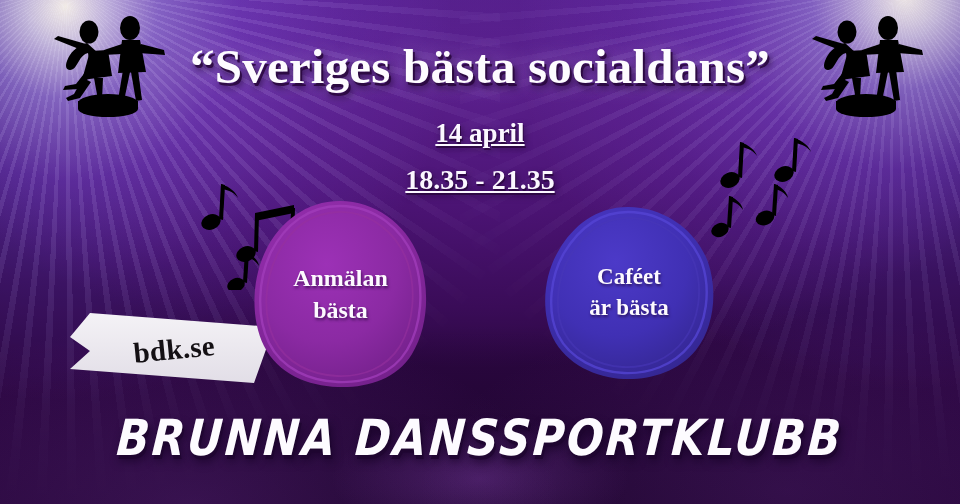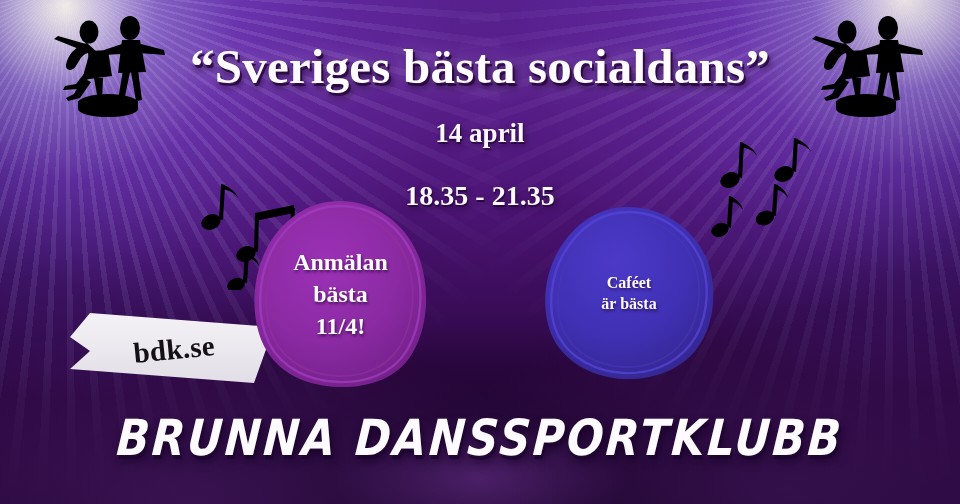--- a/index.html
+++ b/index.html
@@ -108,41 +108,42 @@
     text-shadow:
       2px 3px 0 rgba(40,6,60,.85),
       3px 5px 7px rgba(25,3,40,.70),
       0 0 26px rgba(220,200,255,.45);
     white-space:nowrap;
   }
   .subline{
     position:absolute;left:0;right:0;text-align:center;
     font-weight:bold;color:#fbf7ff;
     text-shadow:1px 2px 0 rgba(40,6,60,.8), 2px 3px 6px rgba(25,3,40,.6);
+    text-decoration:underline;
   }
   .date{top:118px;font-size:27px;}
-  .time{top:180px;font-size:28px;}
+  .time{top:164px;font-size:28px;}
 
   
   .blob{
     position:absolute;
     display:flex;align-items:center;justify-content:center;
     text-align:center;
   }
   .blob-text{
     position:relative;z-index:3;
     font-weight:bold;
     color:#fdfaff;
     line-height:1.34;
     text-shadow:1px 2px 3px rgba(30,5,50,.65);
   }
   .blob-purple{left:248px;top:198px;width:185px;height:192px;}
   .blob-purple .blob-text{font-size:24px;}
   .blob-blue{left:538px;top:204px;width:182px;height:178px;}
-  .blob-blue .blob-text{font-size:16px;}
+  .blob-blue .blob-text{font-size:23px;}
   .blob svg{position:absolute;inset:0;z-index:1;}
 
   
   .ribbon{
     position:absolute;left:68px;top:311px;
     width:212px;height:74px;
   }
   .ribbon svg{position:absolute;inset:0;}
   .ribbon-label{
     position:absolute;inset:0;
@@ -284,21 +285,20 @@
           <stop offset="100%" stop-color="#73208a"></stop>
         </radialGradient>
       </defs>
       <path d="M92 3 C128 3 160 27 172 62 C182 92 180 130 164 156 C148 182 118 190 90 189 C60 188 30 176 16 148 C2 120 4 80 18 52 C32 24 58 3 92 3 Z" fill="url(#gp)"></path>
       <path d="M92 8 C126 8 155 30 167 63 C176 91 174 127 159 152 C144 177 116 185 90 184 C62 183 34 171 21 145 C8 118 10 81 23 54 C37 27 60 8 92 8 Z" fill="none" stroke="#a13dbb" stroke-width="2.4" opacity=".75"></path>
       <path d="M90 14 C122 13 150 35 160 66 C168 92 166 124 152 148 C138 171 113 179 89 178 C63 177 38 165 26 141 C14 116 17 82 29 57 C42 31 62 15 90 14 Z" fill="none" stroke="#96309f" stroke-width="1.8" opacity=".6"></path>
     </svg>
     <div class="blob-text">
       <div>Anmälan</div>
       <div>bästa</div>
-      <div>11/4!</div>
     </div>
   </div>
 
   <div class="blob blob-blue">
     <svg viewBox="0 0 182 178" preserveAspectRatio="none" aria-hidden="true">
       <defs>
         <radialGradient id="gb" cx="42%" cy="32%" r="74%">
           <stop offset="0%" stop-color="#4c3ac8"></stop>
           <stop offset="58%" stop-color="#4030b4"></stop>
           <stop offset="100%" stop-color="#33268f"></stop>

